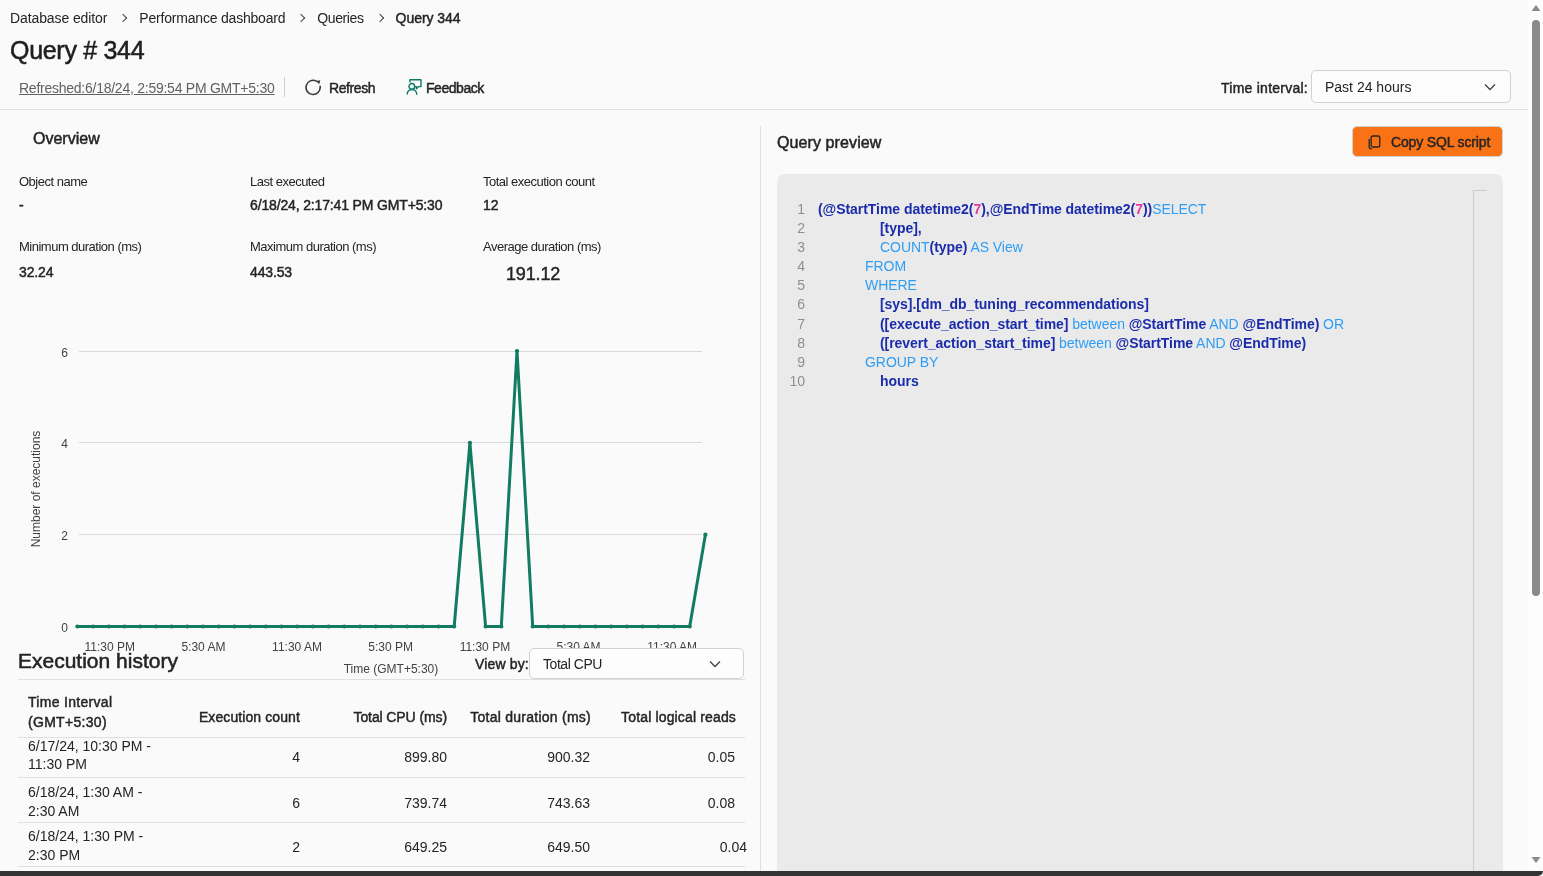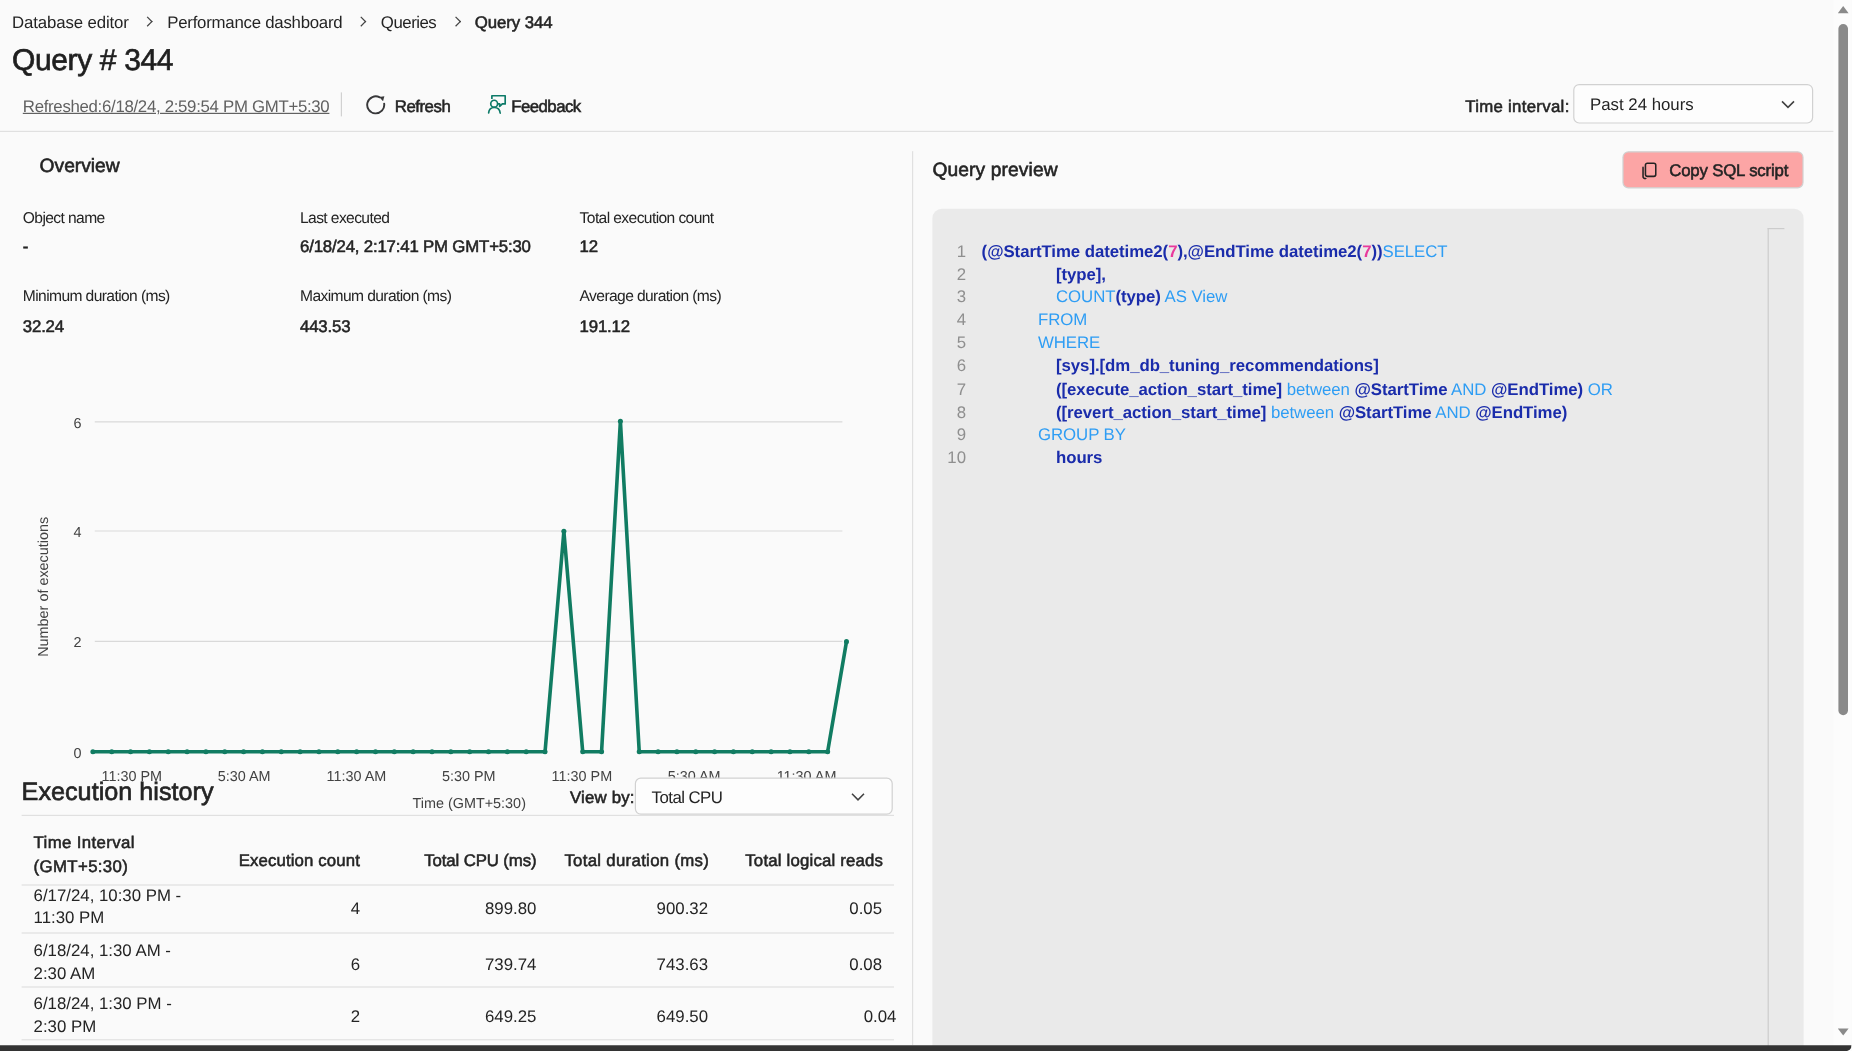--- a/index.html
+++ b/index.html
@@ -84,21 +84,21 @@
 <div class="abs" style="left:483px; top:174px; font-size:13px; letter-spacing:-0.5px;">Total execution count</div>
 <div class="abs" style="left:19px; top:197px; font-size:14px; -webkit-text-stroke:0.45px #242424; letter-spacing:-0.15px;">-</div>
 <div class="abs" style="left:250px; top:197px; font-size:14px; -webkit-text-stroke:0.45px #242424; letter-spacing:-0.15px;">6/18/24, 2:17:41 PM GMT+5:30</div>
 <div class="abs" style="left:483px; top:197px; font-size:14px; -webkit-text-stroke:0.45px #242424; letter-spacing:-0.15px;">12</div>
 
 <div class="abs" style="left:19px; top:239px; font-size:13px; letter-spacing:-0.5px;">Minimum duration (ms)</div>
 <div class="abs" style="left:250px; top:239px; font-size:13px; letter-spacing:-0.5px;">Maximum duration (ms)</div>
 <div class="abs" style="left:483px; top:239px; font-size:13px; letter-spacing:-0.5px;">Average duration (ms)</div>
 <div class="abs" style="left:19px; top:264px; font-size:14px; -webkit-text-stroke:0.45px #242424; letter-spacing:-0.15px;">32.24</div>
 <div class="abs" style="left:250px; top:264px; font-size:14px; -webkit-text-stroke:0.45px #242424; letter-spacing:-0.15px;">443.53</div>
-<div class="abs" style="left:483px; top:264px; font-size:14px; -webkit-text-stroke:0.45px #242424; letter-spacing:-0.15px;">191.12</div>
+<div class="abs" style="left:506px; top:264px; font-size:18px; -webkit-text-stroke:0.45px #242424; letter-spacing:-0.15px;">191.12</div>
 
 <svg class="abs" id="chart" style="left:0; top:330px;" width="750" height="350" viewBox="0 0 750 350">
   <g stroke="#d9d9d9" stroke-width="1">
     <line x1="79" y1="21.5" x2="702" y2="21.5"></line>
     <line x1="79" y1="112.5" x2="702" y2="112.5"></line>
     <line x1="79" y1="204.5" x2="702" y2="204.5"></line>
   </g>
   <g font-size="12" fill="#424242" text-anchor="end">
     <text x="68" y="26.5">6</text>
     <text x="68" y="117.5">4</text>
@@ -196,21 +196,21 @@
 <div class="abs" style="left:28px; top:827px; font-size:14px; line-height:19px;">6/18/24, 1:30 PM -<br>2:30 PM</div>
 <div class="abs" style="left:0; top:839px; width:300px; text-align:right; font-size:14px;">2</div>
 <div class="abs" style="left:0; top:839px; width:447px; text-align:right; font-size:14px;">649.25</div>
 <div class="abs" style="left:0; top:839px; width:590px; text-align:right; font-size:14px;">649.50</div>
 <div class="abs" style="left:0; top:839px; width:735px; text-align:right; font-size:14px;margin-left:12px;">0.04</div>
 <div class="abs" style="left:18px; top:866px; width:727px; height:1px; background:#e0e0e0;"></div>
 
 <div class="abs" style="left:760px; top:126px; width:1px; height:745px; background:#e0e0e0;"></div>
 <div class="abs" style="left:777px; top:134px; font-size:16px; -webkit-text-stroke:0.5px #242424; letter-spacing:+0.1px;">Query preview</div>
 
-<div class="abs" style="left:1352px; top:126px; width:151px; height:31px; background:#fca5a5; border:1px solid #d1d1d1; border-radius:5px;">
+<div class="abs" style="left:1352px; top:126px; width:151px; height:31px; background:#f97316; border:1px solid #d1d1d1; border-radius:5px;">
   <svg style="position:absolute; left:15px; top:8px;" width="13" height="15" viewBox="0 0 13 15">
     <rect x="3.2" y="1" width="8.6" height="11" rx="1.6" fill="none" stroke="#242424" stroke-width="1.3"></rect>
     <path d="M 3.5 13.8 L 3 13.8 A 1.8 1.8 0 0 1 1.2 12 L 1.2 4.5" fill="none" stroke="#242424" stroke-width="1.3" stroke-linecap="round"></path>
   </svg>
   <span class="sb" style="position:absolute; left:38px; top:7px; font-size:14px; letter-spacing:-0.15px;">Copy SQL script</span>
 </div>
 
 <div class="abs" style="left:777px; top:174px; width:726px; height:702px; background:#eaeaea; border-radius:8px 8px 0 0;"></div>
 <div class="abs" style="left:1473px; top:190px; width:14px; height:1px; background:#cccccc;"></div>
 <div class="abs" style="left:1473px; top:190px; width:1px; height:686px; background:#cccccc;"></div>

